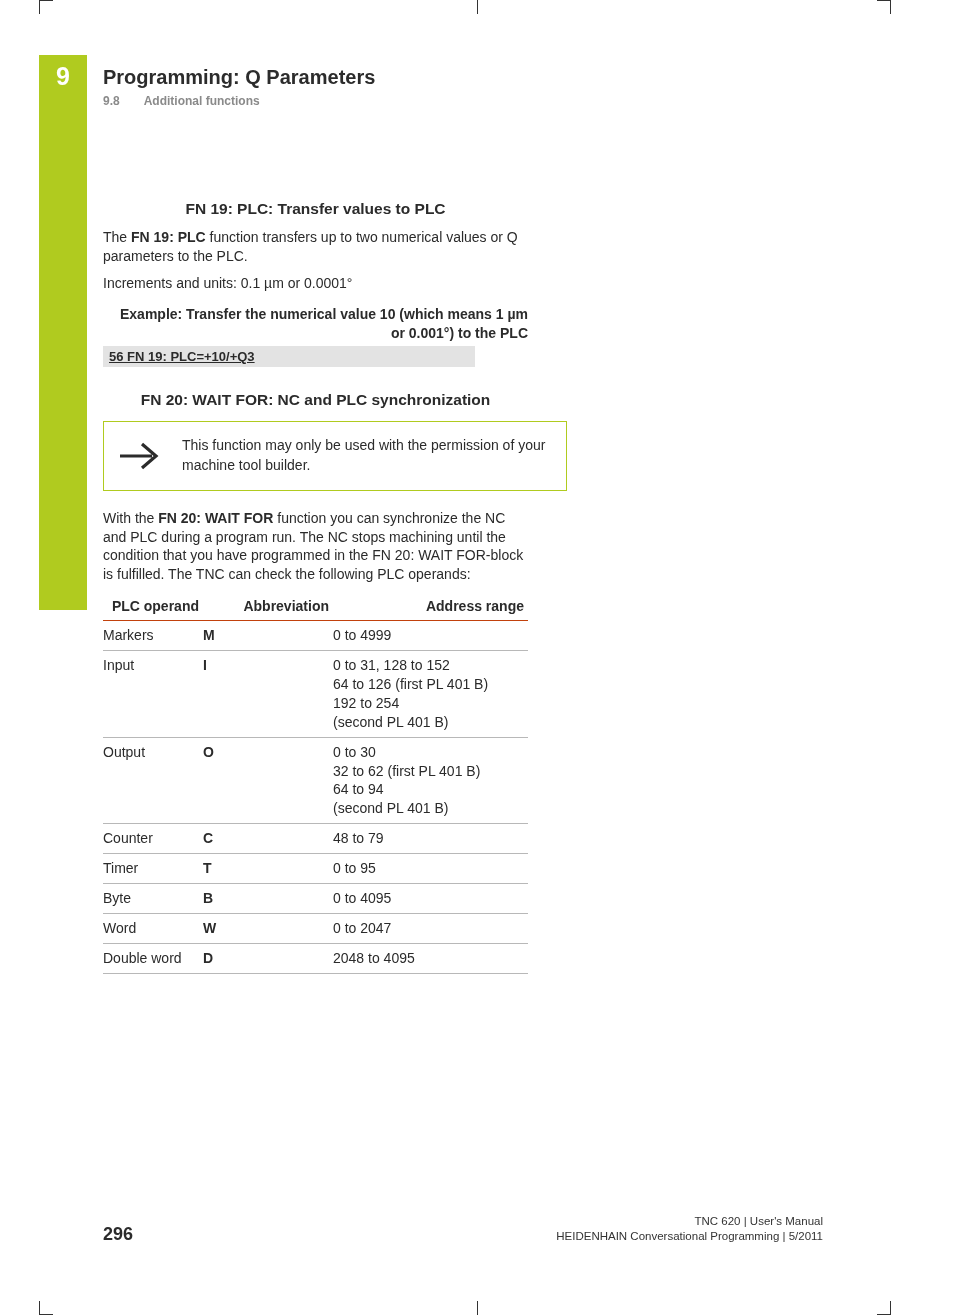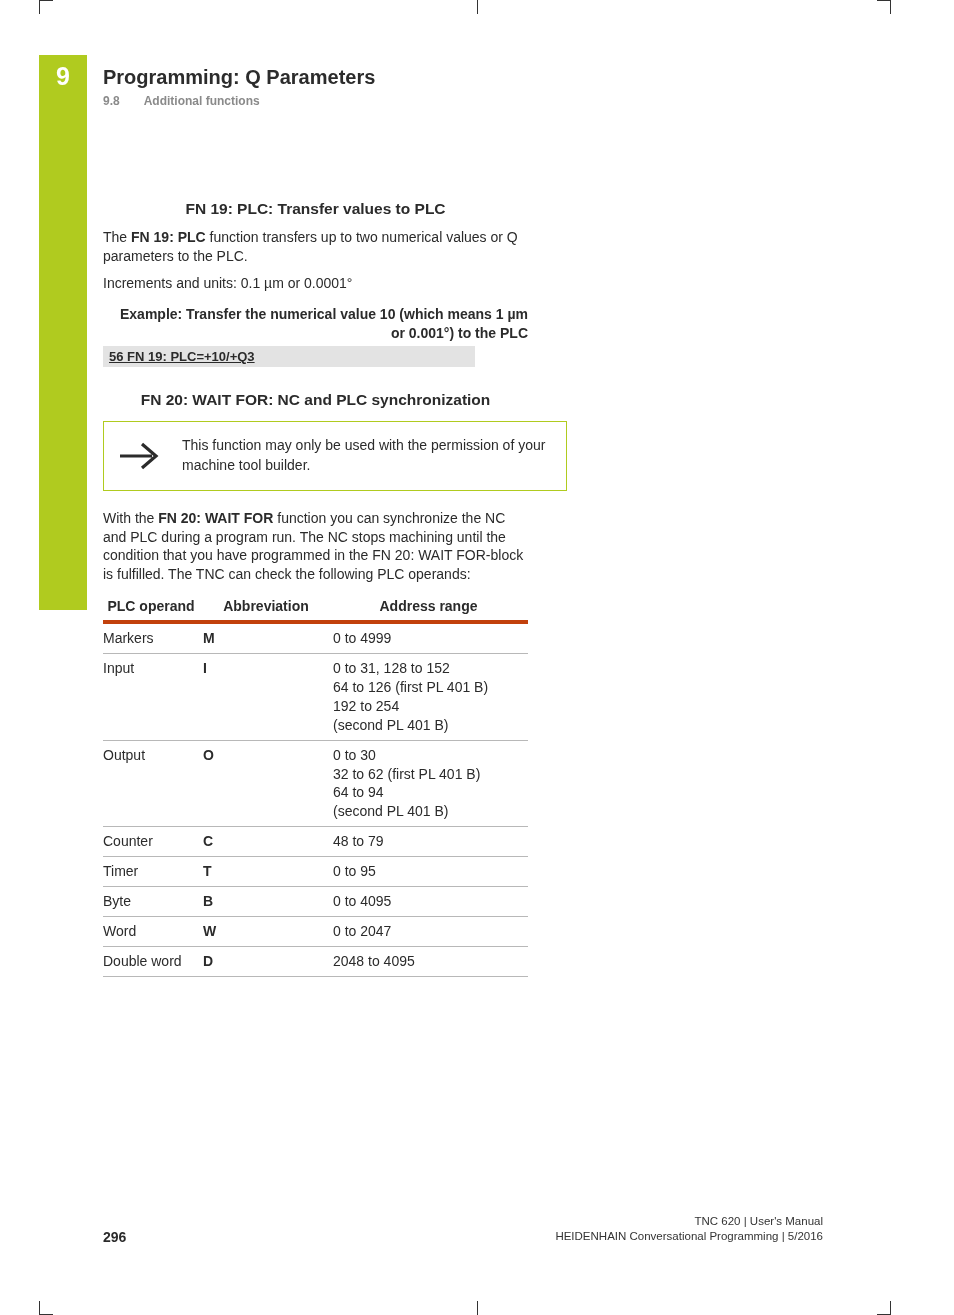--- a/index.html
+++ b/index.html
@@ -81,43 +81,43 @@
   }
   .note-box .icon { flex: 0 0 48px; height:36px; }
   .note-box .txt { font-size: 14px; line-height: 1.4; }
   table.operands {
     width: 425px;
     border-collapse: collapse;
     font-size: 14px;
     margin-top: 6px;
   }
   table.operands th {
-    text-align: center;
+    text-align: right;
     font-weight: bold;
     padding: 6px 4px 6px 0;
-    border-bottom: 4px solid #c2410c;
+    border-bottom: 1px solid #c2410c;
     vertical-align: top;
   }
   table.operands td {
     padding: 5px 4px 5px 0;
     border-bottom: 1px solid #b8b8b8;
     vertical-align: top;
     line-height: 1.35;
   }
   table.operands td.abbr { font-weight: bold; }
   .footer {
     position: absolute;
     bottom: 70px;
     left: 103px;
     width: 720px;
     display: flex;
     justify-content: space-between;
     align-items: flex-end;
   }
-  .page-num { font-weight: bold; font-size: 14px; }
+  .page-num { font-weight: bold; font-size: 18px; }
   .footer-right { text-align: right; font-size: 11.5px; line-height: 1.35; color:#333; }
 </style>
 </head>
 <body>
 
 <div class="crop-tl"></div>
 <div class="crop-tc"></div>
 <div class="crop-tr"></div>
 <div class="crop-bl"></div>
 <div class="crop-bc"></div>
@@ -205,15 +205,15 @@
           </tr>
         </tbody>
     </table>
   </div>
 </div>
 
 <div class="footer">
   <div class="page-num">296</div>
   <div class="footer-right">
     <div>TNC 620 | User's Manual</div>
-    <div>HEIDENHAIN Conversational Programming | 5/2016</div>
+    <div>HEIDENHAIN Conversational Programming | 5/2011</div>
   </div>
 </div>
 
 </body></html>

